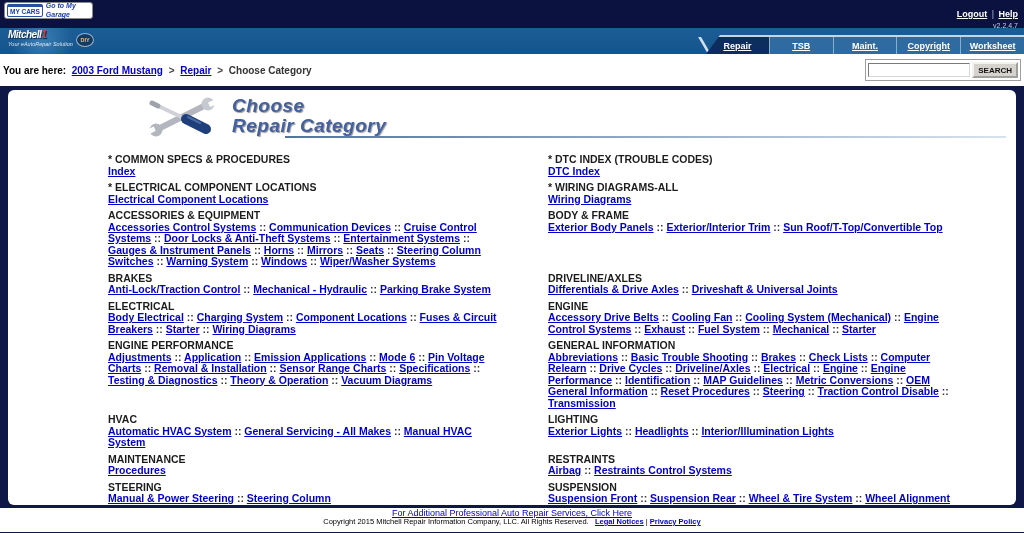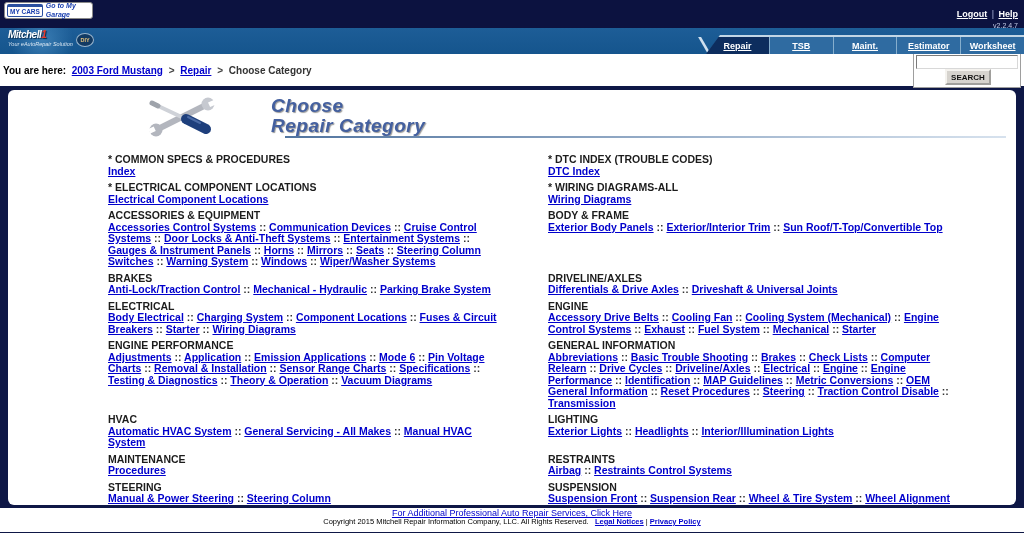--- a/index.html
+++ b/index.html
@@ -45,34 +45,34 @@
   .tab.active { background:#0d2d5e; }
 
   
   .crumb-row { height:32px; background:#fff; display:flex; align-items:center;
     justify-content:space-between; padding:0 3px; }
   .crumbs { font-size:10px; font-weight:bold; color:#000; }
   .crumbs a { color:#0000cc; text-decoration:underline; cursor:pointer; }
   .crumb-sep { color:#444; font-weight:bold; padding:0 3px; }
   .crumb-current { color:#333; }
   .search-area { display:flex; align-items:center; border:1px solid #9e9e9e;
-    background:#fff; padding:2px;flex-direction:column; }
+    background:#fff; padding:2px; }
   .search-input { width:102px; height:14px; border:1px solid; font-size:9px;
     border-color:#7b7b7b #d8d8d8 #d8d8d8 #7b7b7b; padding:0 2px; }
   .search-btn { margin-left:2px; height:16px; font-size:8px; font-weight:bold;
     background:#d6d3ce; border:2px outset #f4f2ee; color:#111; cursor:pointer;
     font-family:"Liberation Sans", sans-serif; padding:0 4px; }
 
   
   .main-frame { background:#0e1746; padding:4px 8px 3px; }
   .content-box { background:#fff; height:415px; border-radius:6px; position:relative; overflow:hidden; }
 
   .page-header { display:flex; align-items:flex-start; gap:14px; margin:6px 0 0 140px; }
   .page-title { font-style:italic; font-weight:bold; color:#44609f; font-size:19px;
-    line-height:20px; text-shadow:1px 1px 1px #9a9a9a; letter-spacing:0.5px;margin-left:39px; }
+    line-height:20px; text-shadow:1px 1px 1px #9a9a9a; letter-spacing:0.5px; }
   .header-rule { position:absolute; left:277px; top:46px; right:10px; height:2px;
     background:linear-gradient(to right,#51749f,#d7e2ee); }
 
   .cat-table { margin:16px 0 0 100px; border-collapse:collapse; }
   .cat-table td { vertical-align:top; font-size:10.5px; line-height:11.5px; padding:0 0 5px 0; }
   .cat-table td.col-left  { width:440px; padding-right:48px; }
   .cat-table td.col-right { width:412px; }
   .cat-heading { font-weight:bold; color:#1c1c1c; }
   .cat-links a { color:#0000cc; font-weight:bold; text-decoration:underline; cursor:pointer; }
   .sep { color:#333; font-weight:bold; }
@@ -109,21 +109,21 @@
   <div class="logo">
     <div class="logo-main"><span>Mitchell</span><span class="logo-one">1</span></div>
     <div class="logo-tag">Your eAutoRepair Solution</div>
   </div>
   <div class="diy-badge">DIY</div>
   <div class="swoosh"></div>
   <div class="tab-panel">
       <div class="tab active">Repair</div>
       <div class="tab">TSB</div>
       <div class="tab">Maint.</div>
-      <div class="tab">Estimator</div>
+      <div class="tab">Copyright</div>
       <div class="tab">Worksheet</div>
     </div>
 </div>
 
 <div class="crumb-row">
   <div class="crumbs">
     <span>You are here:</span>
     &nbsp;<a>2003 Ford Mustang</a>
     <span class="crumb-sep">&gt;</span>
     <a>Repair</a>

